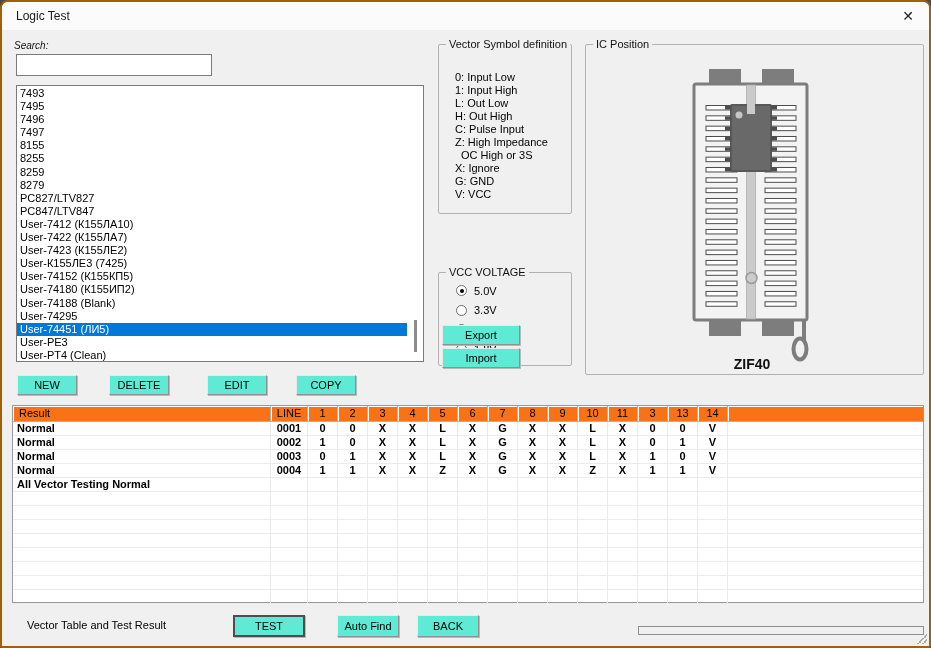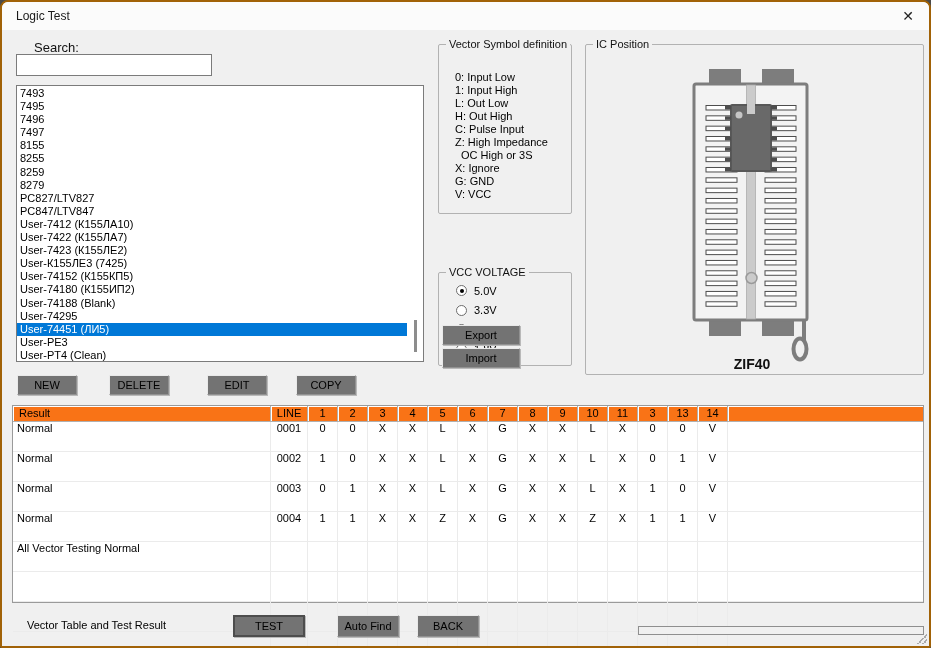--- a/index.html
+++ b/index.html
@@ -7,33 +7,33 @@
   #window{
     position:relative;width:931px;height:648px;background:#f0f0f0;
     border:2px solid #a16207;border-radius:8px 8px 2px 2px;overflow:hidden;
   }
   
   #titlebar{position:absolute;left:0;top:0;width:100%;height:28px;background:#fbfbfb;}
   #title{position:absolute;left:14px;top:7px;font-size:12px;color:#1a1a1a;}
   #close{position:absolute;right:10px;top:4px;width:22px;height:20px;text-align:center;
     font-size:14px;color:#222;cursor:pointer;line-height:20px;}
   
-  #search-label{position:absolute;left:32px;top:38px;font-size:13px;color:#111;}
+  #search-label{position:absolute;left:12px;top:38px;font-size:10px;color:#111;font-style:italic;}
   #search-input{position:absolute;left:14px;top:52px;width:196px;height:22px;
     border:1px solid #7b7b7b;background:#fff;font-size:11px;padding:0 3px;outline:none;}
   
   #listbox{position:absolute;left:14px;top:83px;width:408px;height:277px;background:#fff;
     border:1px solid #7b7b7b;overflow:hidden;}
   #list-items{position:absolute;left:0;top:1px;right:16px;}
   .list-item{height:13.1px;line-height:13.1px;font-size:11px;color:#000;padding-left:3px;
     white-space:nowrap;overflow:hidden;}
   .list-item.selected{background:#0078d7;color:#fff;}
   #list-scroll-thumb{position:absolute;right:6px;top:234px;width:3px;height:32px;background:#8d8d8d;}
   
-  .btn{position:absolute;background:#737373;border:1px solid #919191;
+  .btn{position:absolute;background:#5eead4;border:1px solid #919191;
     border-top-color:#e9e9e9;border-left-color:#e9e9e9;
     box-shadow:1px 1px 0 #b9b9b9;font-size:11px;color:#000;text-align:center;
     display:flex;align-items:center;justify-content:center;cursor:pointer;}
   .btn.default{border:2px solid #4d4d4d;box-shadow:1px 1px 0 #b9b9b9;text-align:center;}
   #btn-new{left:15px;top:373px;width:60px;height:20px;}
   #btn-delete{left:107px;top:373px;width:60px;height:20px;}
   #btn-edit{left:205px;top:373px;width:60px;height:20px;}
   #btn-copy{left:294px;top:373px;width:60px;height:20px;}
   #btn-export{left:440px;top:323px;width:78px;height:20px;}
   #btn-import{left:440px;top:346px;width:78px;height:20px;}
@@ -61,21 +61,21 @@
   #vtable{position:absolute;left:10px;top:403px;width:912px;height:198px;background:#fff;
     border:1px solid #9a9a9a;}
   #thead{display:flex;height:16px;}
   .th{background:#f97316;border-right:1px solid #b0b0b0;border-bottom:1px solid #b0b0b0;
     box-shadow:inset 1px 1px 0 #fff;font-size:11px;color:#000;line-height:15px;
     text-align:center;flex:none;}
   .th.c-result{width:258px;text-align:left;padding-left:6px;}
   .th.c-line{width:37px;}
   .th.c-pin{width:30px;}
   .th.c-fill{flex:1;border-right:none;}
-  .tr{display:flex;height:30px;}
+  .tr{display:flex;height:14px;font-weight:bold;}
   .td{border-right:1px solid #ebebeb;border-bottom:1px solid #ebebeb;font-size:11px;
     color:#000;line-height:13px;text-align:center;flex:none;white-space:nowrap;overflow:hidden;}
   .td.c-result{width:258px;text-align:left;padding-left:4px;}
   .td.c-line{width:37px;}
   .td.c-pin{width:30px;}
   .td.c-fill{flex:1;border-right:none;}
   
   #footer-label{position:absolute;left:25px;top:617px;font-size:11px;color:#000;}
   #progress{position:absolute;left:636px;top:624px;width:286px;height:9px;
     border:1px solid #8f8f8f;background:#f0f0f0;}

